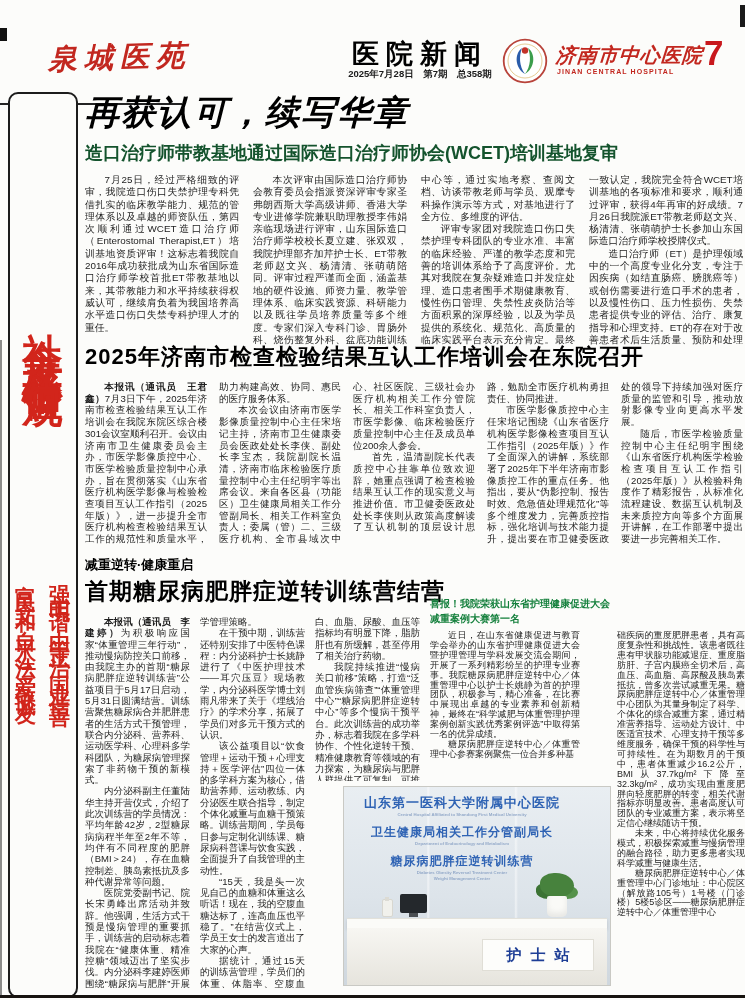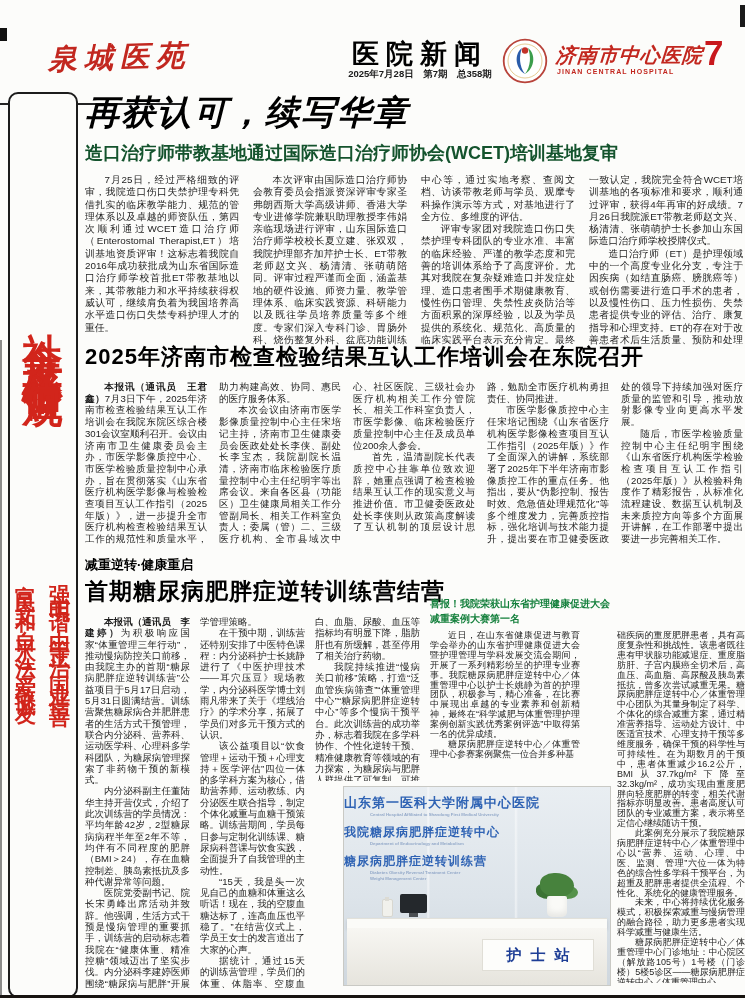--- a/index.html
+++ b/index.html
@@ -58,21 +58,21 @@
   .a4-body{display:flex;gap:37px;margin-top:5px;font-size:9px;line-height:9.9px;text-align:justify;}
   .a4c1{width:150px;height:132px;overflow:hidden;}
   .a4c2{width:128px;height:352px;overflow:hidden;}
   
   .photo{left:344px;top:787px;width:266px;height:198px;z-index:6;overflow:hidden;
      background:
        linear-gradient(90deg,transparent 31%,rgba(255,255,255,.55) 31.6%,transparent 32.4%),
        linear-gradient(90deg,transparent 64%,rgba(255,255,255,.55) 64.6%,transparent 65.4%),
        linear-gradient(#e9eef2 0%,#dde4ea 55%,#cfd7de 100%);
      box-shadow:0 0 0 1px #c9c9c4;}
-  .wall-text{position:absolute;left:0;top:7px;width:236px;}
+  .wall-text{position:absolute;left:0;top:7px;width:236px;text-align:center;}
   .wl-cn{color:#2f63b4;font-weight:900;letter-spacing:1px;}
   .wl-en{color:#93a9c9;font-weight:bold;transform:scale(.78);transform-origin:center top;}
   .wl1 .wl-cn{font-size:13px;} .wl2 .wl-cn{font-size:12px;margin-top:6px;}
   .wl3 .wl-cn{font-size:12px;margin-top:6px;} .wl4 .wl-cn{font-size:11.5px;margin-top:6px;}
   .wl-en{font-size:5.5px;line-height:6px;}
   .desk-top{position:absolute;left:3px;right:3px;bottom:57px;height:9px;background:#fbfbf8;
             border-top:1px solid #e2e1da;box-shadow:0 2px 3px rgba(90,100,110,.25);}
   .desk-front{position:absolute;left:3px;right:3px;bottom:0;height:57px;
               background:linear-gradient(#f7f6f2,#e6e4dd);}
   .nurse-sign{position:absolute;right:16px;bottom:14px;width:110px;height:30px;background:#fdfdfb;
@@ -184,35 +184,34 @@
       <div>喜报！我院荣获山东省护理健康促进大会</div>
       <div>减重案例大赛第一名</div>
     </div>
     <div class="a4-body">
       <div class="a4c1">
         <p class="para">近日，在山东省健康促进与教育学会举办的山东省护理健康促进大会暨护理管理与学科发展交流会期间，开展了一系列精彩纷呈的护理专业赛事。我院糖尿病肥胖症逆转中心／体重管理中心以护士长姚静为首的护理团队，积极参与，精心准备，在比赛中展现出卓越的专业素养和创新精神，最终在“科学减肥与体重管理护理案例创新实践优秀案例评选”中取得第一名的优异成绩。</p>
         <p class="para">糖尿病肥胖症逆转中心／体重管理中心参赛案例聚焦一位合并多种基</p>
       </div>
       <div class="a4c2">
         <p class="para cont">础疾病的重度肥胖患者，具有高度复杂性和挑战性。该患者既往患有甲状腺功能减退症、重度脂肪肝、子宫内膜癌全切术后，高血压、高血脂、高尿酸及胰岛素抵抗，曾多次尝试减重无果。糖尿病肥胖症逆转中心／体重管理中心团队为其量身制定了科学、个体化的综合减重方案，通过精准营养指导、运动处方设计、中医适宜技术、心理支持干预等多维度服务，确保干预的科学性与可持续性。在为期数月的干预中，患者体重减少16.2公斤，BMI从37.7kg/m²下降至32.3kg/m²，成功实现由重度肥胖向轻度肥胖的转变，相关代谢指标亦明显改善。患者高度认可团队的专业减重方案，表示将坚定信心继续随访干预。</p>
-        <p class="para">此案例充分展示了我院糖尿病肥胖症逆转中心／体重管理中心以“营养、运动、心理、中医、监测、管理”六位一体为特色的综合性多学科干预平台，为超重及肥胖患者提供全流程、个性化、系统化的健康管理服务。</p>
         <p class="para">未来，中心将持续优化服务模式，积极探索减重与慢病管理的融合路径，助力更多患者实现科学减重与健康生活。</p>
         <p class="para">糖尿病肥胖症逆转中心／体重管理中心门诊地址：中心院区（解放路105号）1号楼（门诊楼）5楼5诊区——糖尿病肥胖症逆转中心／体重管理中心</p>
       </div>
     </div>
   </div>
 
   <div class="abs photo">
     <div class="wall-text">
       <div class="wl1">
         <div class="wl-cn">山东第一医科大学附属中心医院</div>
         <div class="wl-en">Central Hospital Affiliated to Shandong First Medical University</div>
       </div>
       <div class="wl2">
-        <div class="wl-cn">我院糖尿病肥胖症逆转中心</div>
+        <div class="wl-cn">卫生健康局相关工作分管副局长</div>
         <div class="wl-en">Department of Endocrinology and Metabolism</div>
       </div>
       <div class="wl3">
         <div class="wl-cn">糖尿病肥胖症逆转训练营</div>
         <div class="wl-en">Diabetes Obesity Reversal Treatment Center</div>
       </div>
       <div class="wl4">
         <div class="wl-en">Weight Management Center</div>
       </div>
     </div>

